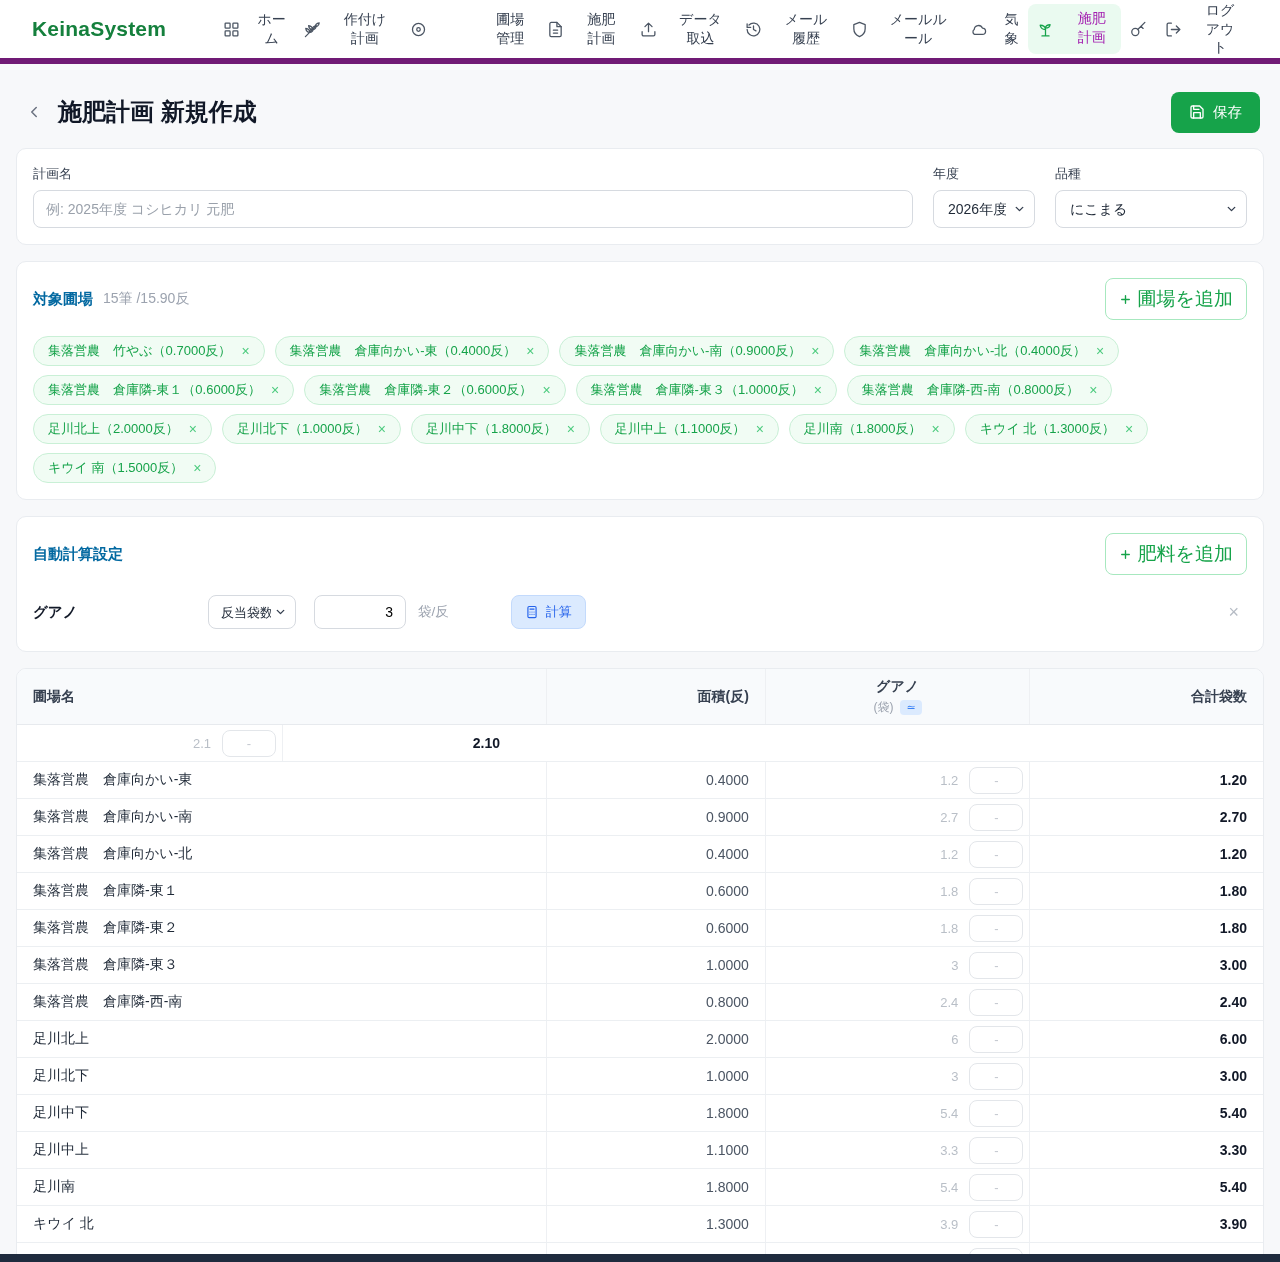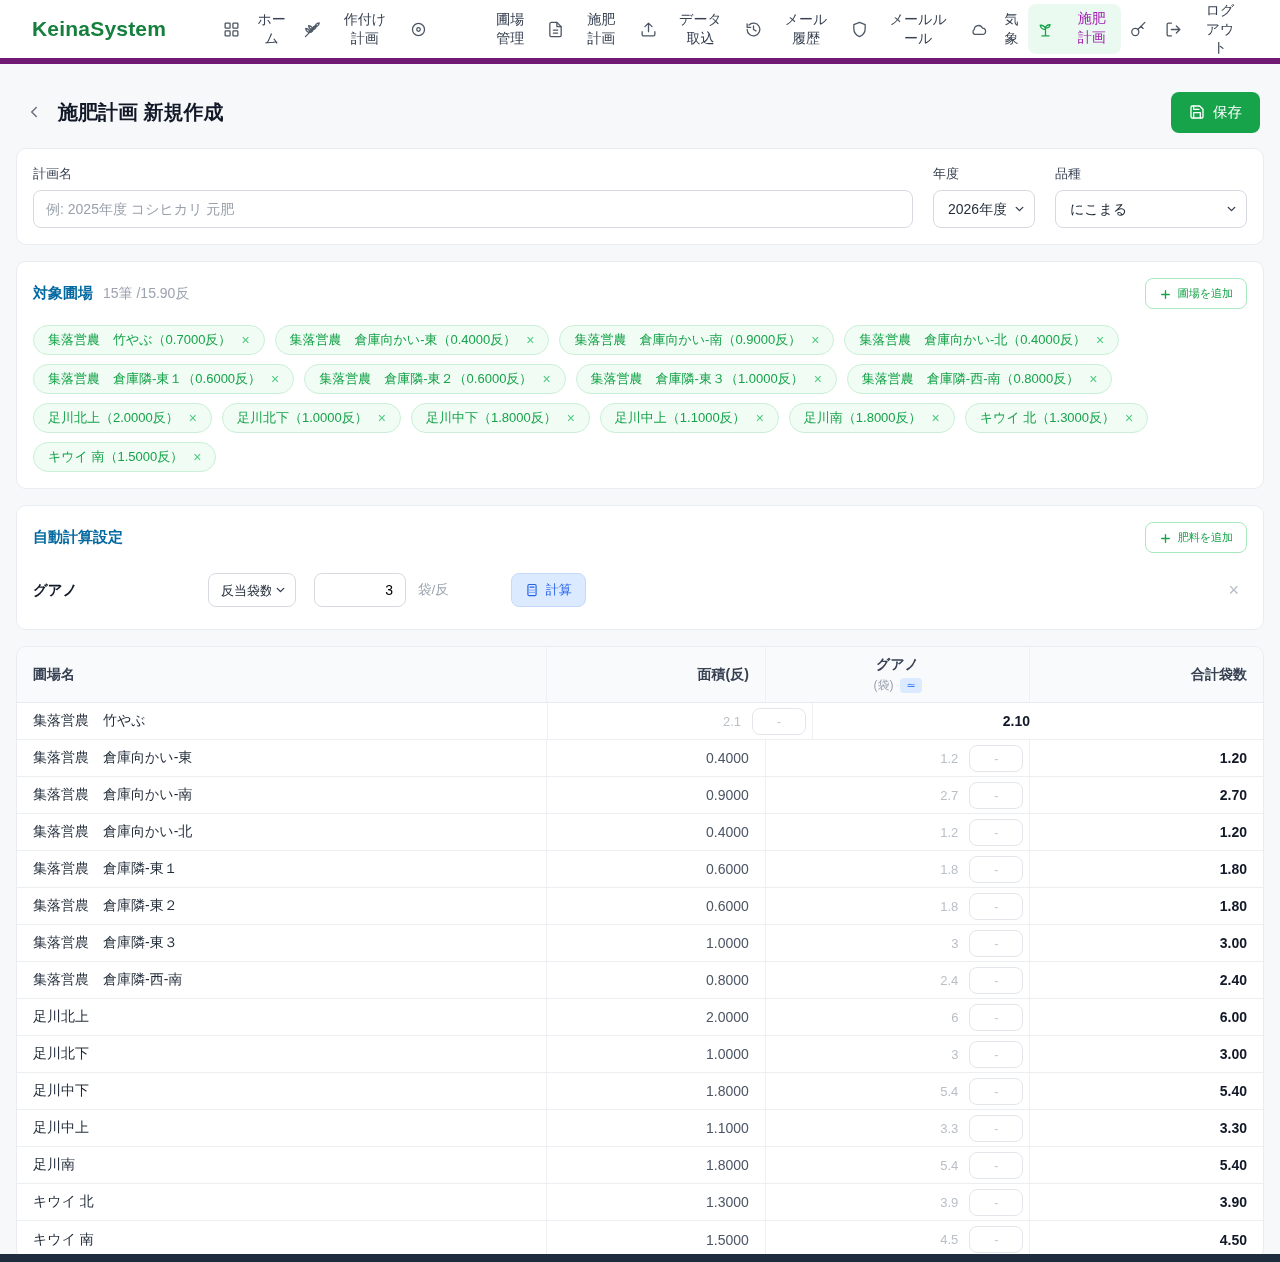--- a/index.html
+++ b/index.html
@@ -18,21 +18,21 @@
     padding:6px 9px; border-radius:8px; }
   .nav-item svg { width:17px; height:17px; stroke:#4b5563; flex:0 0 auto; }
   .nav-item .lbl { text-align:center; line-height:1.35; font-size:14px; }
   .nav-item.active { background:#eafaf0; color:#a21caf;font-family:Liberation Serif, serif; }
   .nav-item.active svg { stroke:#16a34a; }
   
   .page { padding:0 16px; }
   .title-row { display:flex; align-items:center; margin:26px 4px 14px 4px; height:44px; }
   .back-btn { border:none; background:none; color:#6b7280; cursor:pointer; width:28px; height:28px; display:flex; align-items:center; justify-content:center; }
   .back-btn svg { width:18px; height:18px; stroke:#6b7280; }
-  .page-title { font-size:20px; font-weight:bold; margin-left:10px; color:#111827; }
+  .page-title { font-size:24px; font-weight:bold; margin-left:10px; color:#111827; }
   .save-btn { margin-left:auto; display:flex; align-items:center; gap:8px; background:#16a34a; color:#fff;
     border:none; border-radius:8px; padding:11px 18px; font-size:14.5px; cursor:pointer; }
   .save-btn svg { width:16px; height:16px; stroke:#fff; }
   .card { background:#fff; border:1px solid #e9ecf0; border-radius:10px; padding:16px; margin-bottom:16px; }
   
   .form-row { display:flex; gap:20px; align-items:flex-end; }
   .fgroup { display:flex; flex-direction:column; }
   .fgroup .flabel { font-size:13px; color:#374151; margin-bottom:7px; }
   .fgroup.grow { flex:1; }
   input.text { height:38px; border:1px solid #d6dae0; border-radius:8px; padding:0 12px; font-size:14px;
@@ -40,22 +40,22 @@
   input.text::placeholder { color:#9aa1ab; }
   .select-wrap { position:relative; }
   select { appearance:none; -webkit-appearance:none; height:38px; border:1px solid #d6dae0; border-radius:8px;
     background:#fff; font-size:14px; color:#1f2937; padding:0 28px 0 14px; width:100%; font-family:inherit; cursor:pointer; }
   .select-wrap svg { position:absolute; right:9px; top:50%; transform:translateY(-50%); width:13px; height:13px; stroke:#374151; pointer-events:none; }
   .w-year { width:102px; } .w-variety { width:192px; } .w-method { width:88px; }
   
   .sec-head { display:flex; align-items:center; margin-bottom:14px; }
   .sec-title { font-size:15px; font-weight:bold; color:#0369a1; }
   .sec-sub { color:#9ca3af; margin-left:10px; font-size:14px; }
-  .add-btn { margin-left:auto; display:flex; align-items:flex-end; gap:6px; background:#fff; color:#16a34a;
-    border:1px solid #a7e8bf; border-radius:8px; padding:7px 13px; font-size:11px; cursor:pointer; }
+  .add-btn { margin-left:auto; display:flex; align-items:center; gap:6px; background:#fff; color:#16a34a;
+    border:1px solid #a7e8bf; border-radius:8px; padding:7px 13px; font-size:19px; cursor:pointer; }
   .add-btn svg { width:13px; height:13px; stroke:#16a34a; }
   
   .tags { display:flex; flex-wrap:wrap; gap:9px 10px; padding-top:2px; }
   .tag { display:inline-flex; align-items:center; gap:10px; background:#f1fcf4; border:1px solid #c9f0d6;
     color:#16a34a; border-radius:999px; padding:5px 14px; font-size:13px; }
   .tag .tag-x { color:#4ccb7e; cursor:pointer; font-size:14px; line-height:1; }
   
   .calc-row { display:flex; align-items:center; margin-top:20px; margin-bottom:6px; }
   .fert-name { font-weight:bold; font-size:14.5px; color:#111827; width:175px; }
   input.num { width:92px; height:34px; border:1px solid #d6dae0; border-radius:8px; text-align:right;
@@ -357,21 +357,20 @@
         <span>グアノ</span>
         <span class="g-line2">
           <span class="g-unit">(袋)</span>
           <span class="approx-badge">≃</span>
         </span>
       </div>
       <div class="tcell c-total">合計袋数</div>
     </div>
     <div id="tbody">
         <div class="trow tbody-row">
-          <div class="tcell c-name">集落営農　竹やぶ</div>
           <div class="tcell c-guano">
             <span class="auto-val">2.1</span>
             <input class="ov-input" type="text" placeholder="-" style="">
           </div>
           <div class="tcell c-total">2.10</div>
         </div>
         <div class="trow tbody-row">
           <div class="tcell c-name">集落営農　倉庫向かい-東</div>
           <div class="tcell c-area">0.4000</div>
           <div class="tcell c-guano">

